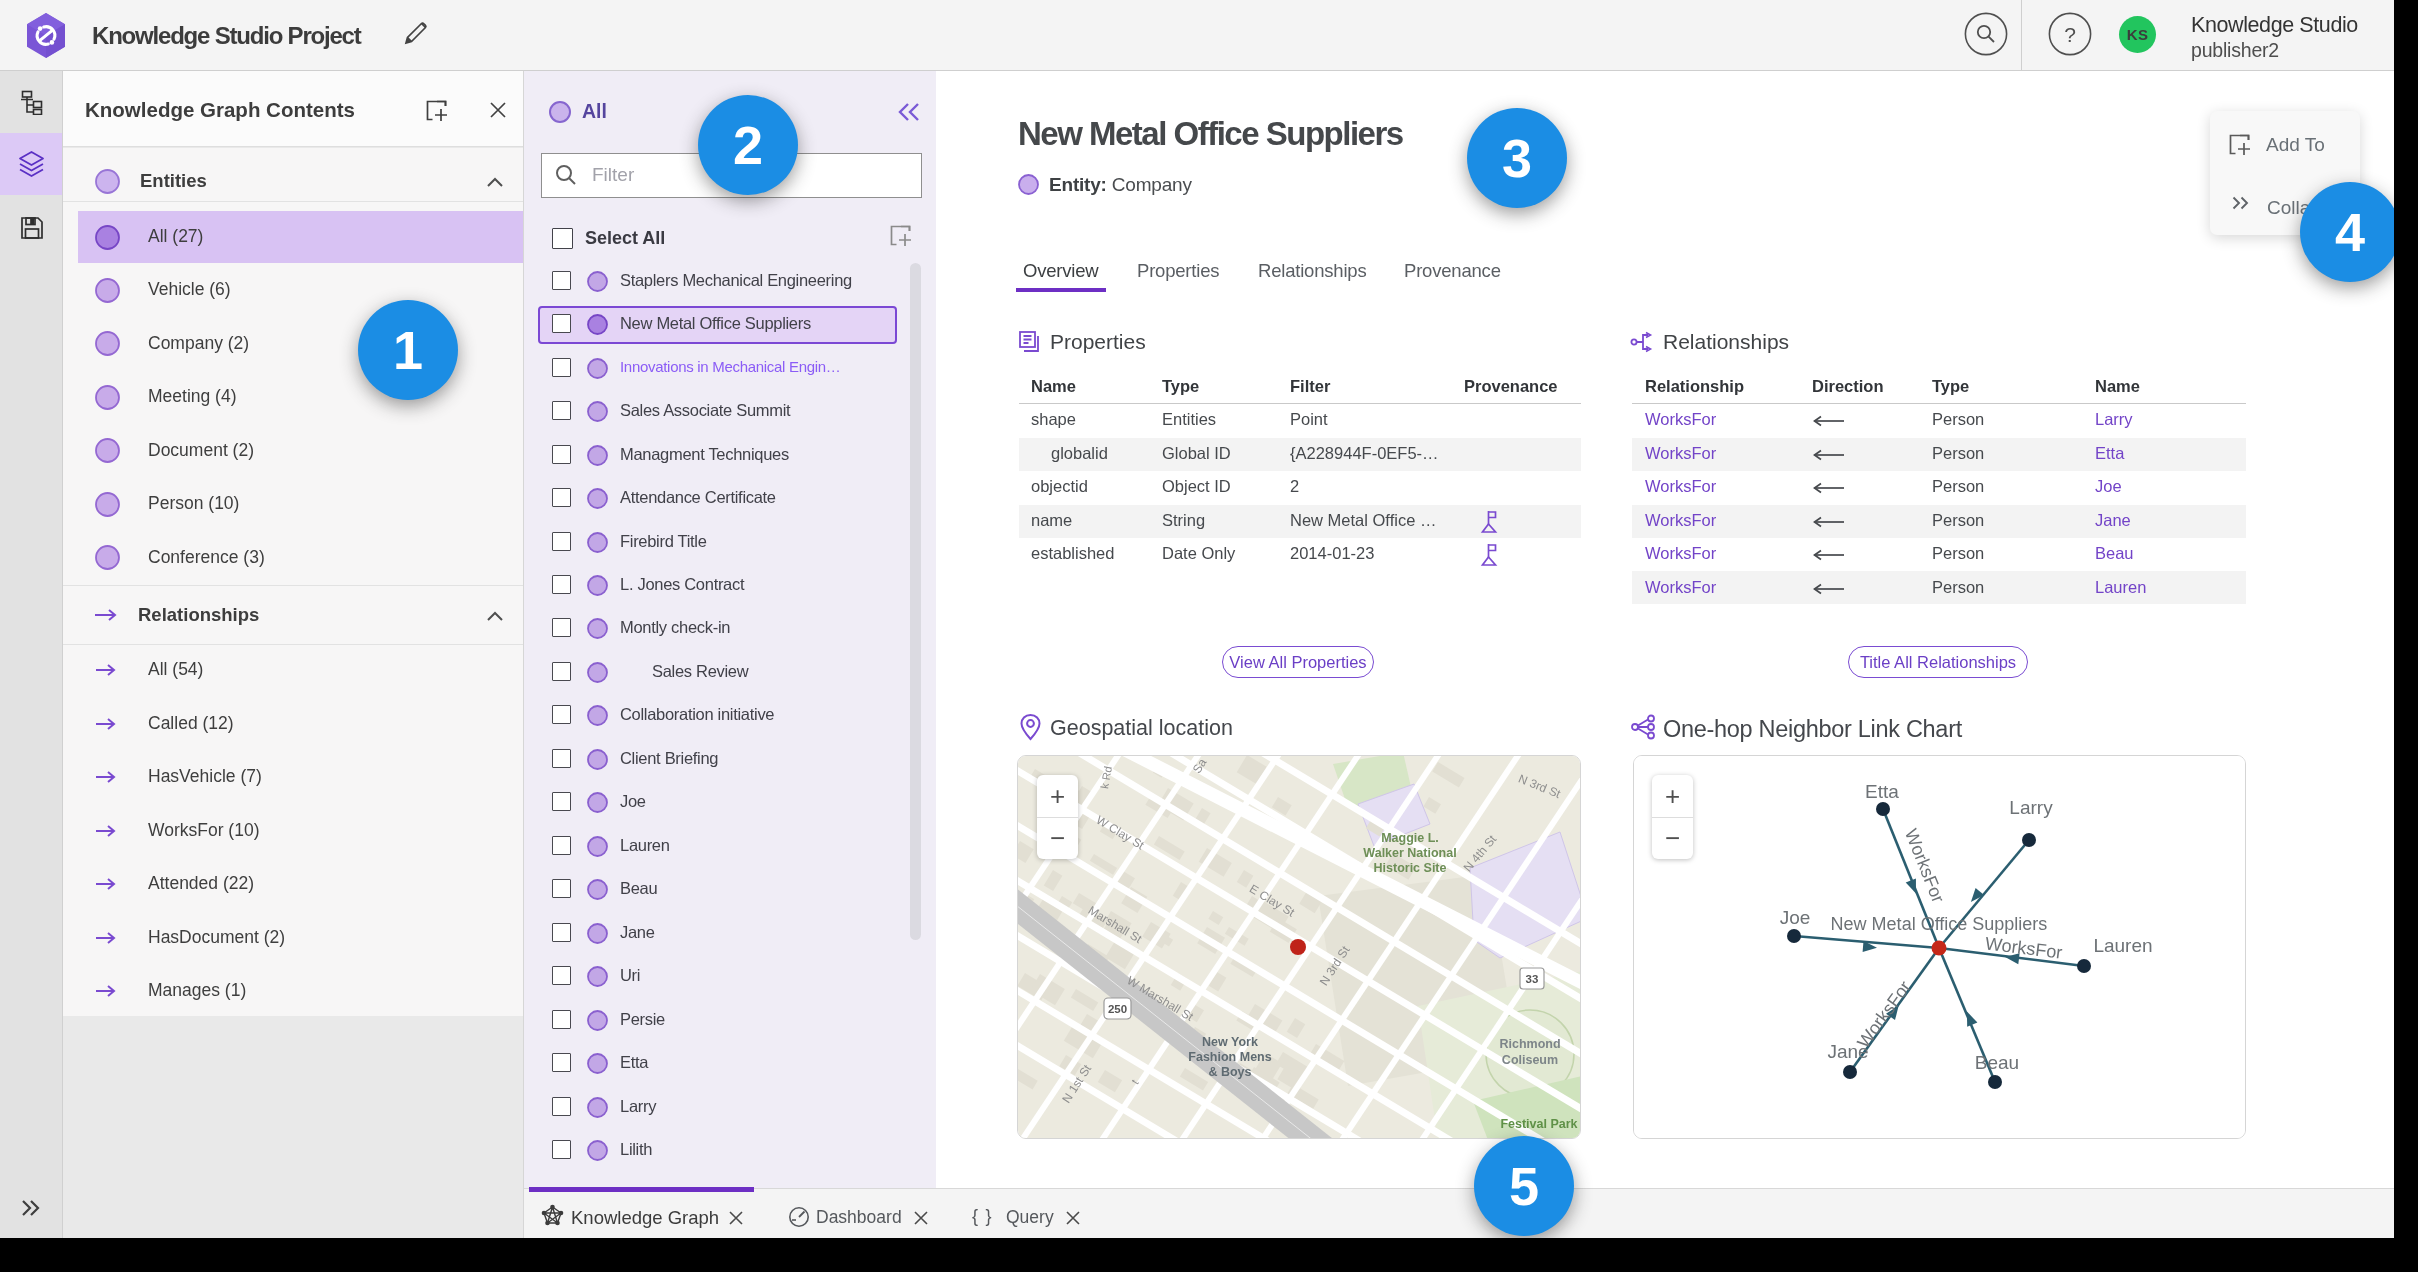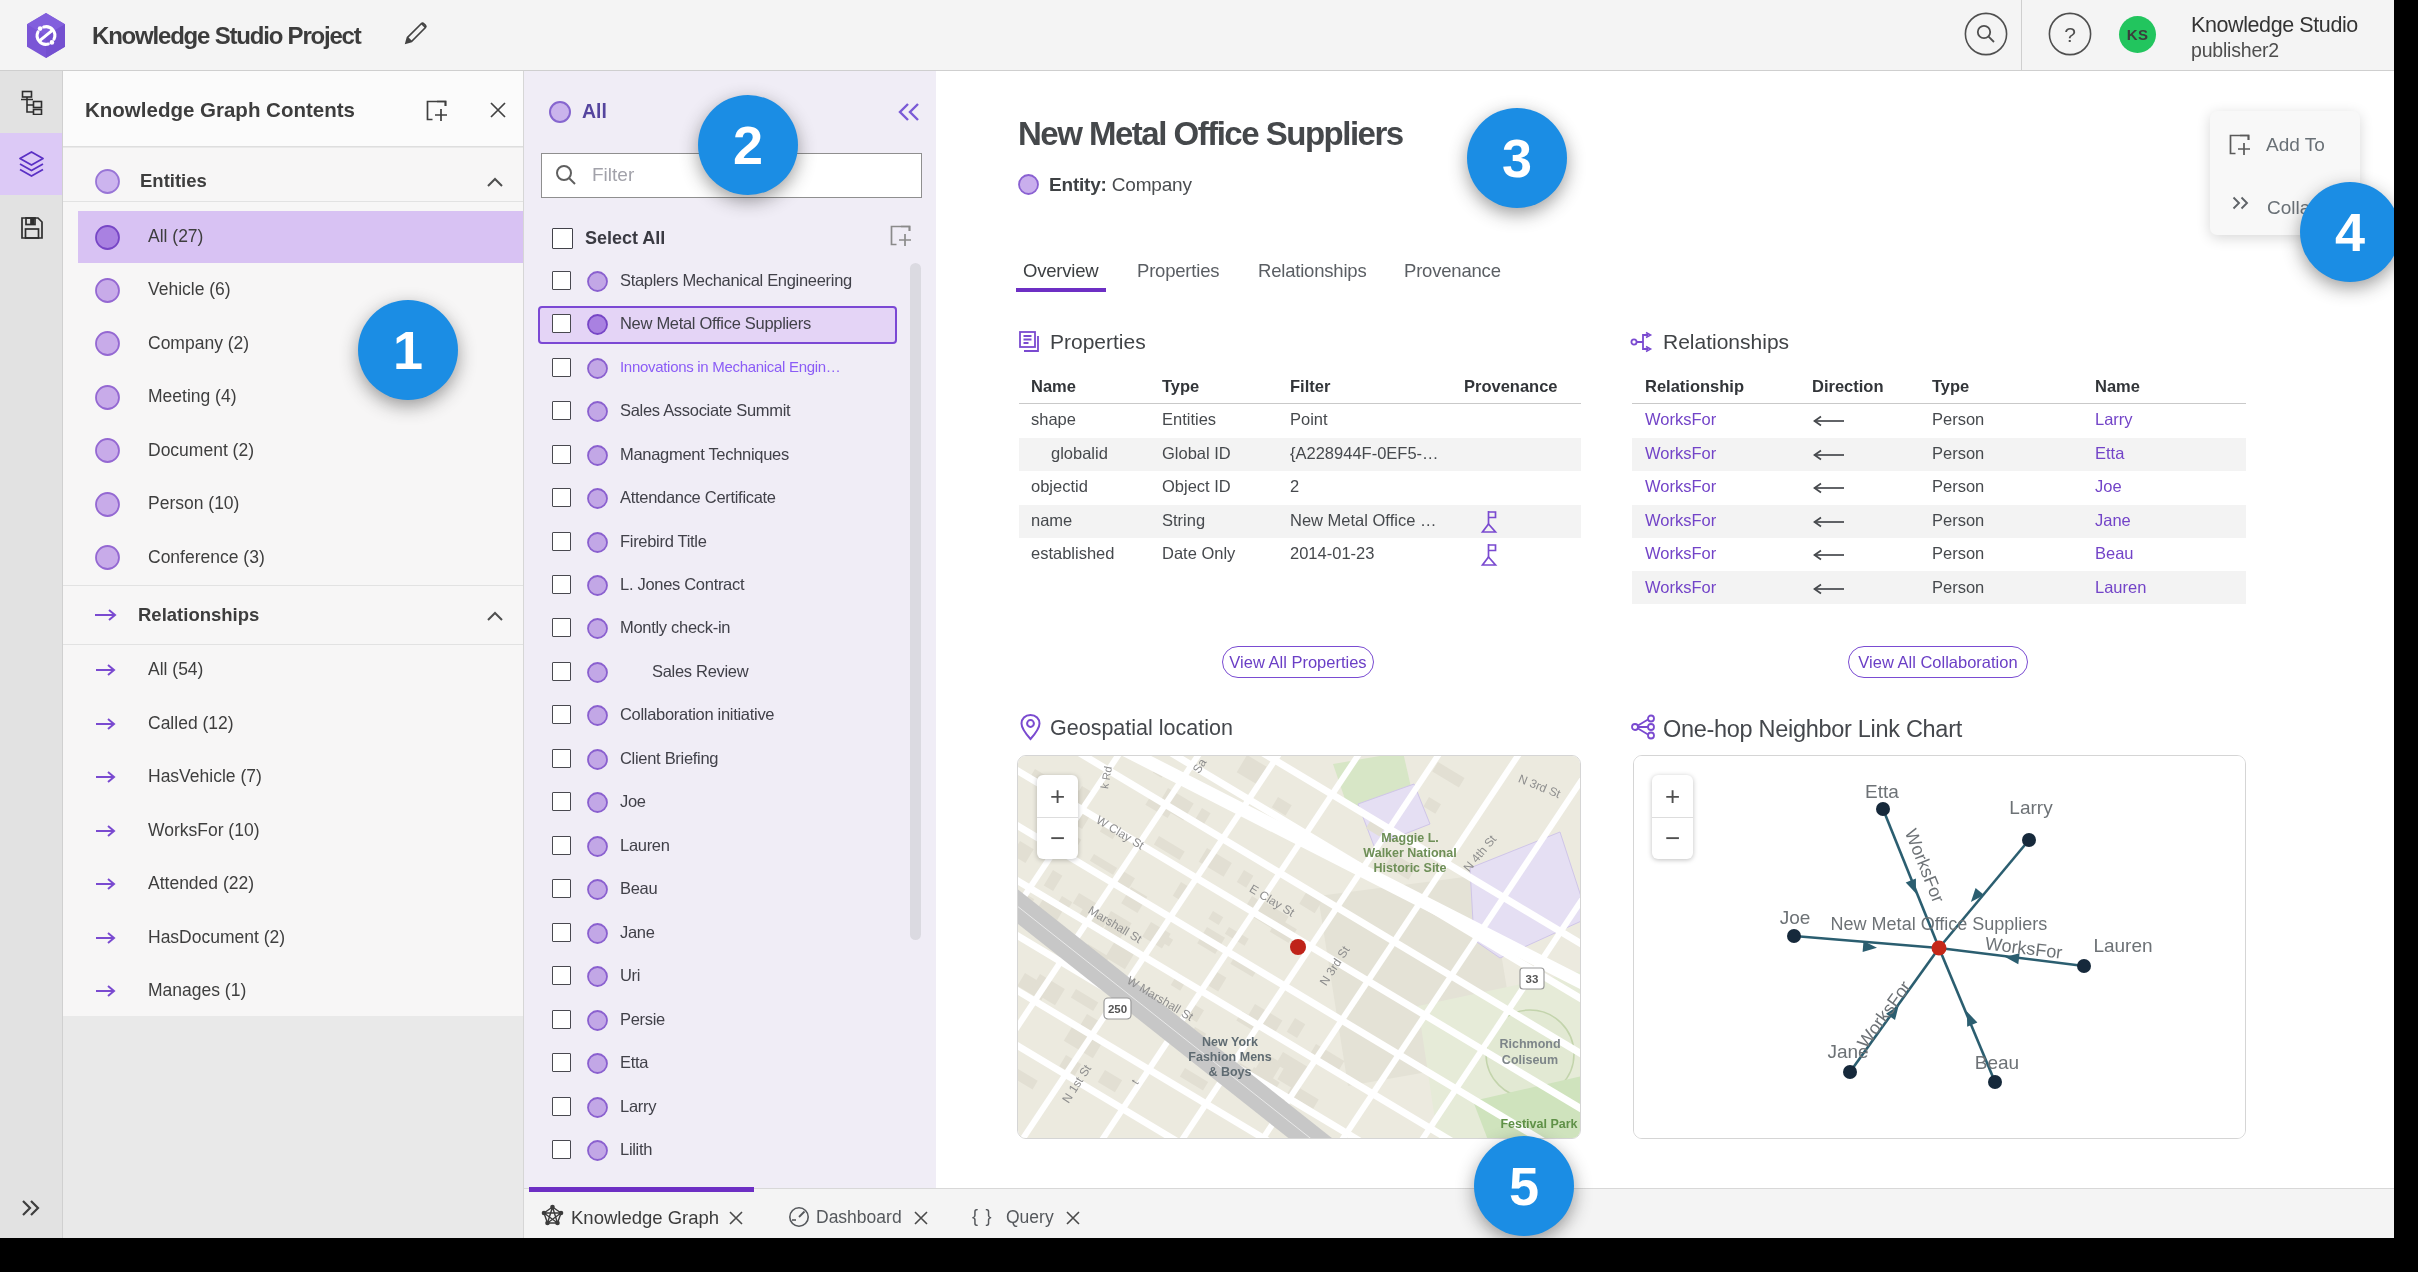--- a/index.html
+++ b/index.html
@@ -415,21 +415,21 @@
     </svg>
 <div class="txt" style="left:1932px;top:544px;font-size:16.5px;color:#46494d;">Person</div>
 <div class="txt" style="left:2095px;top:544px;font-size:16.5px;color:#7344c8;">Beau</div>
 <div class="txt" style="left:1645px;top:577.5px;font-size:16.5px;color:#7344c8;">WorksFor</div>
 <svg class="abs" style="left:1812px;top:581.5px;" width="34" height="14" viewBox="0 0 34 14">
 <line x1="2.5" y1="7" x2="32" y2="7" stroke="#46494d" stroke-width="1.7"></line>
 <polyline points="9,2.5 2.5,7 9,11.5" fill="none" stroke="#46494d" stroke-width="1.7"></polyline>
     </svg>
 <div class="txt" style="left:1932px;top:577.5px;font-size:16.5px;color:#46494d;">Person</div>
 <div class="txt" style="left:2095px;top:577.5px;font-size:16.5px;color:#7344c8;">Lauren</div>
-<div class="pill" style="left:1848px;top:646px;width:180px;height:32px;">View All Collaboration</div>
+<div class="pill" style="left:1848px;top:646px;width:180px;height:32px;">Title All Relationships</div>
 <svg class="abs" style="left:1019px;top:713px;" width="23" height="28" viewBox="0 0 23 28">
 <path d="M11.5 2 C6 2 2.5 6 2.5 10.5 C2.5 16 11.5 26 11.5 26 C11.5 26 20.5 16 20.5 10.5 C20.5 6 17 2 11.5 2 Z" fill="none" stroke="#7a4ad0" stroke-width="2"></path>
 <circle cx="11.5" cy="10.5" r="3.4" fill="none" stroke="#7a4ad0" stroke-width="2"></circle>
     </svg>
 <div class="txt" style="left:1050px;top:716px;font-size:21.5px;color:#44474c;">Geospatial location</div>
 <svg class="abs" style="left:1630px;top:714px;" width="28" height="26" viewBox="0 0 28 26">
 <g fill="none" stroke="#7a4ad0" stroke-width="1.8">
 <circle cx="5" cy="13" r="3"></circle>
         <circle cx="21" cy="4.5" r="3"></circle>
         <circle cx="21" cy="13" r="3"></circle>

